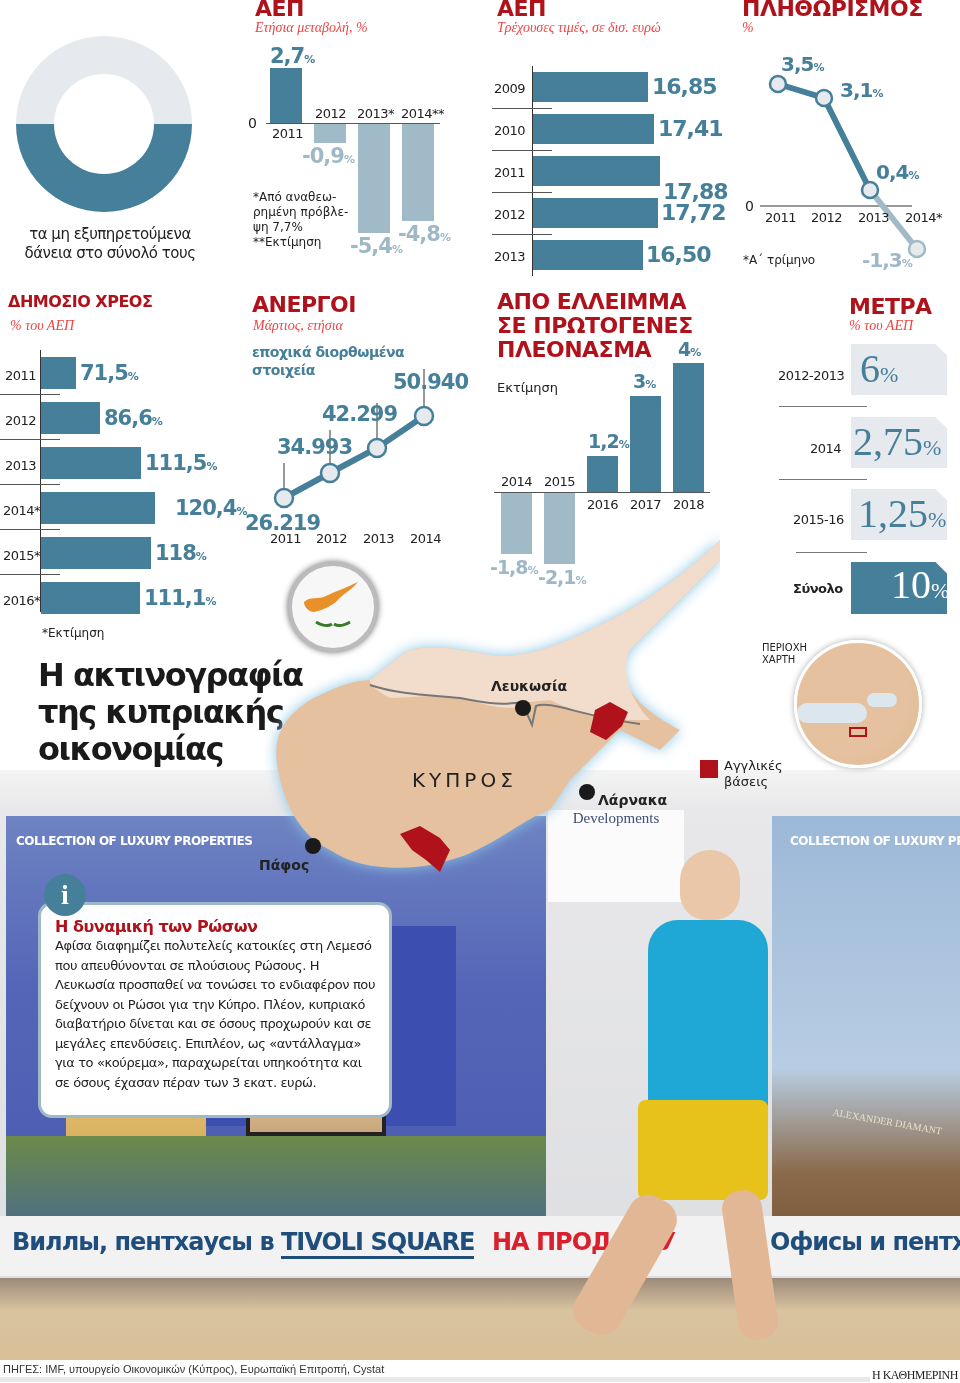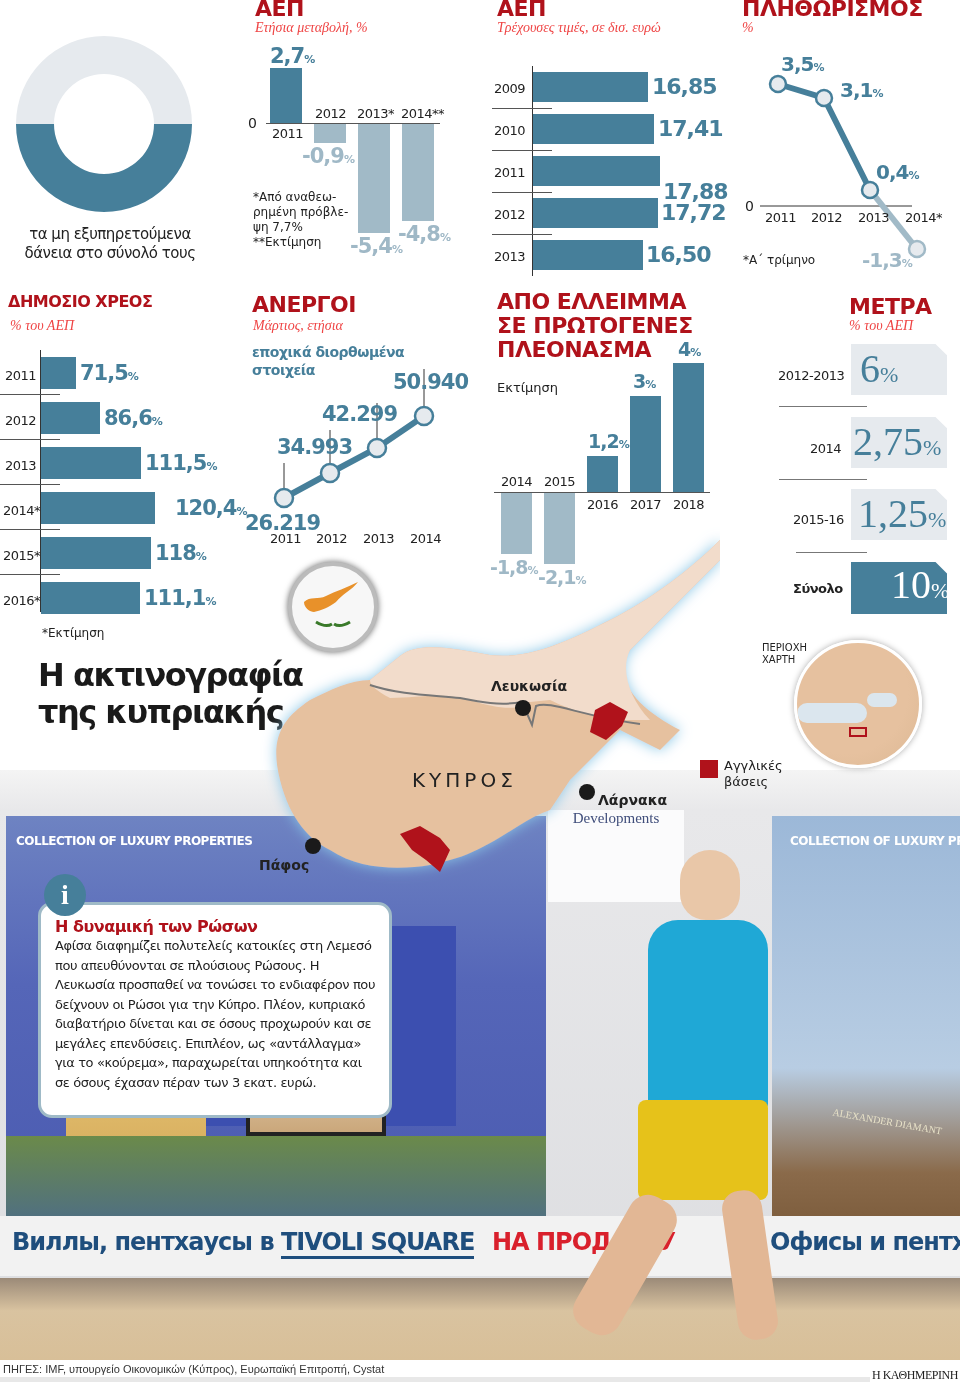--- a/index.html
+++ b/index.html
@@ -251,20 +251,21 @@
     <div class="abs" style="left:8px;top:70px;width:120px;height:190px;border-radius:30px 30px 6px 6px;background:#1fa8d6;"></div>
     <div class="abs" style="left:-2px;top:250px;width:130px;height:100px;border-radius:8px;background:#e6c21a;"></div>
     <div class="abs" style="left:-40px;top:340px;width:50px;height:150px;background:#e2b795;transform:rotate(30deg);border-radius:20px;"></div>
     <div class="abs" style="left:90px;top:340px;width:40px;height:150px;background:#e2b795;transform:rotate(-8deg);border-radius:18px;"></div>
   </div>
 </div>
 
 <div class="abs" style="left:38px;top:657px;font-size:32px;line-height:37px;font-weight:bold;font-family:'DejaVu Sans',sans-serif;color:#1a1a1a;letter-spacing:-1.5px;">
   <div>Η ακτινογραφία</div>
   <div>της κυπριακής</div>
+  <div>οικονομίας</div>
 </div>
 
 <div class="abs" style="left:288px;top:562px;width:90px;height:90px;border-radius:50%;background:#f7f7f7;border:4px solid #bbb;box-shadow:0 0 6px #666;">
   <svg width="82" height="82" viewBox="0 0 82 82">
     <path d="M12,36 C18,30 26,34 34,30 C44,25 54,22 66,16 C60,24 50,28 44,36 C36,42 30,44 22,46 C18,46 12,42 12,36 Z" fill="#e8912a"></path>
     <path d="M24,56 Q34,62 40,58 M58,56 Q48,62 42,58" stroke="#3a7a2a" stroke-width="3" fill="none"></path>
   </svg>
 </div>
 
 <svg class="abs" style="left:250px;top:520px;" width="470" height="380">

